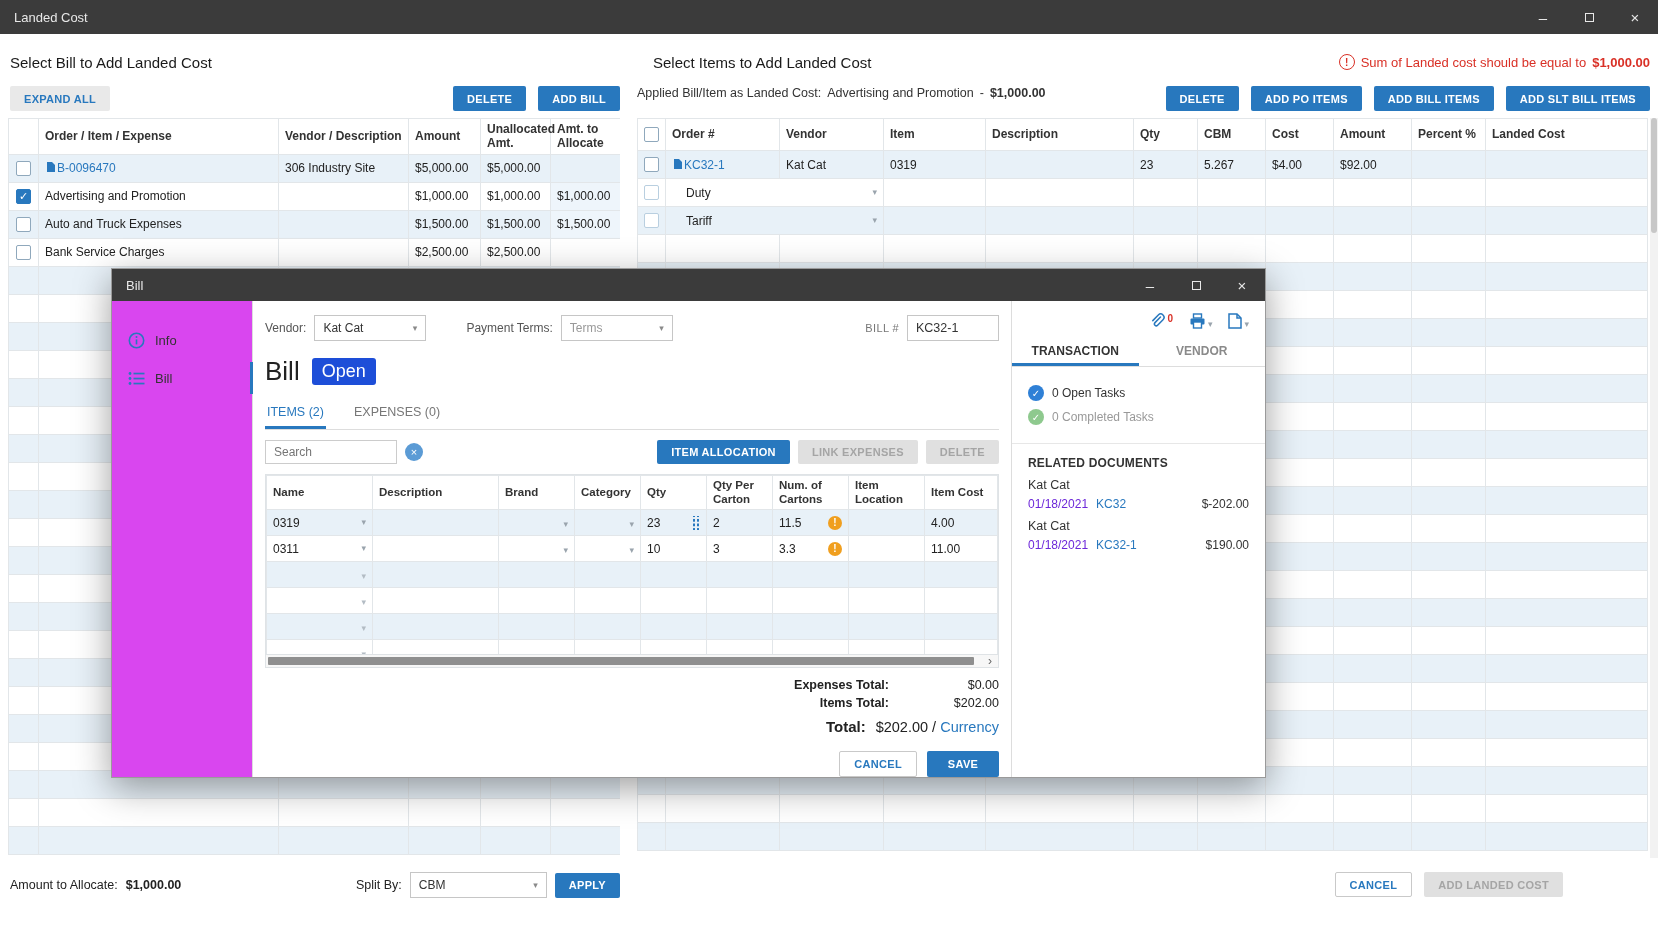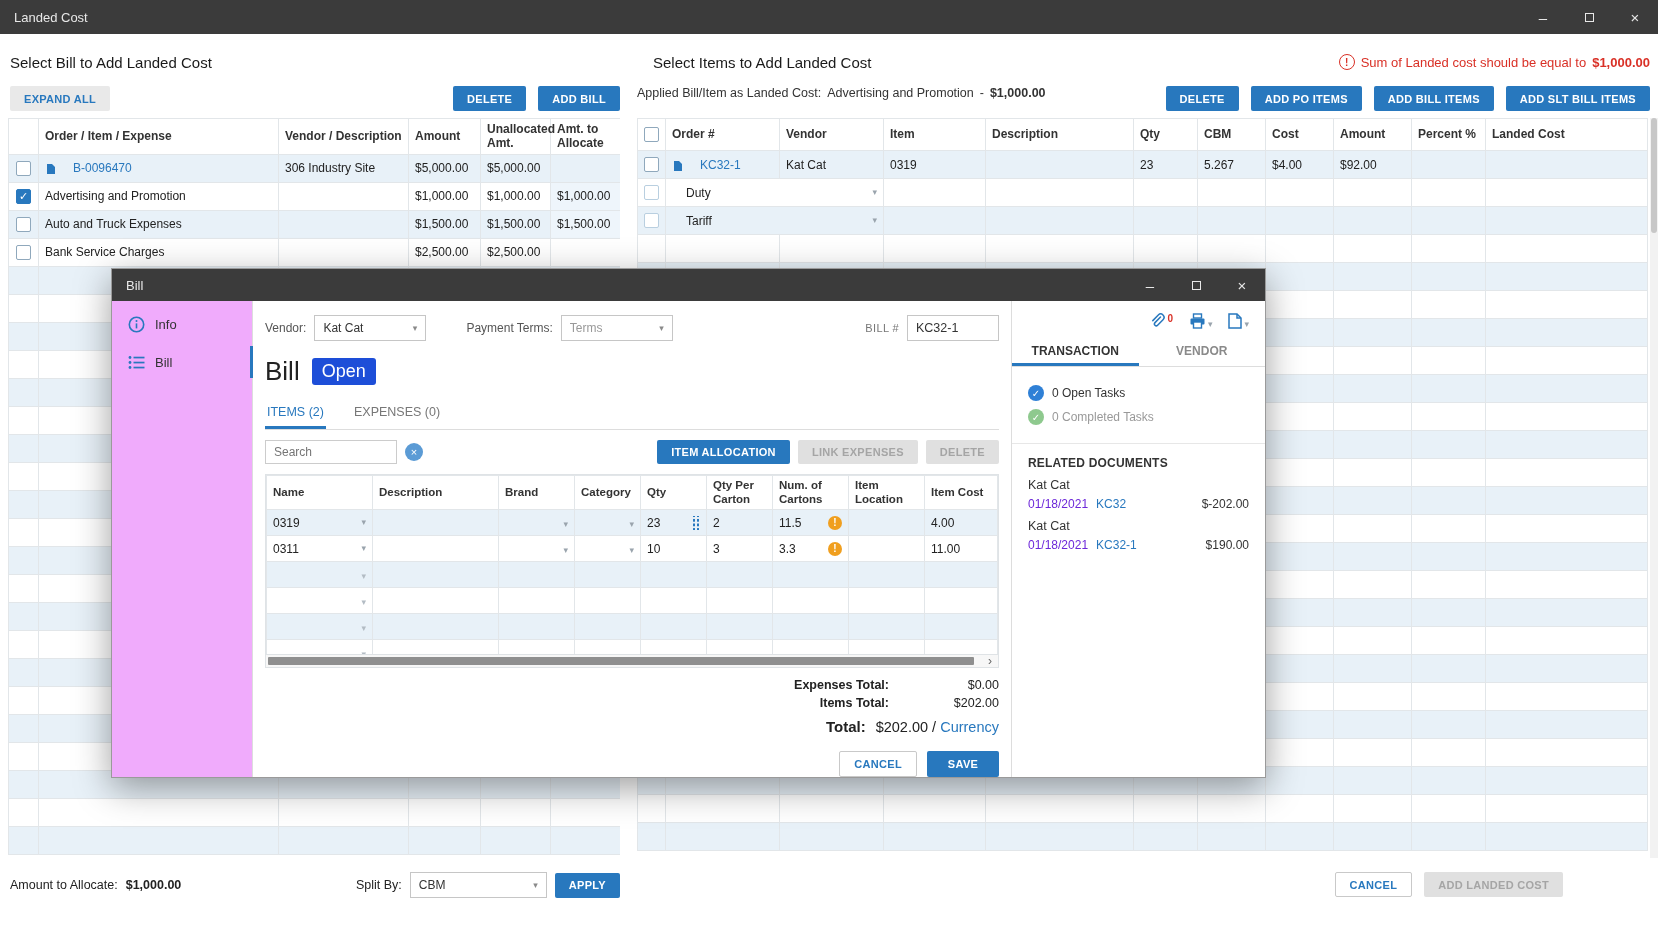--- a/index.html
+++ b/index.html
@@ -26,21 +26,21 @@
   .grid th{font-weight:700;color:#333;text-align:left;padding:3px 6px;border:1px solid #e2e6e9;background:#fff;vertical-align:middle;line-height:1.2;white-space:normal;height:32px}
   .grid td{padding:2px 6px;border:1px solid #e2e6e9;height:28px;vertical-align:middle;overflow:hidden;white-space:nowrap;color:#222}
   .grid tbody tr:nth-child(odd){background:#e8f1f8}
   .cb-cell{text-align:center}
   .checkbox{display:inline-block;width:15px;height:15px;border:1.5px solid #8fa8bc;border-radius:2px;background:#fff;vertical-align:middle}
   .checkbox.checked{background:#2878be;border-color:#2878be;color:#fff;display:inline-flex;align-items:center;justify-content:center;font-size:11px;line-height:1}
   .checkbox.light{border-color:#b9cfe0}
   .link{color:#2878be;cursor:pointer;text-decoration:none}
   .indent{padding-left:36px}
   .wrap{white-space:normal;line-height:1.2}
-  .name-flex{display:flex;align-items:flex-end;gap:16px;overflow:hidden}
+  .name-flex{display:flex;align-items:flex-start;gap:0;overflow:hidden}
   .caret{color:#9aa4ad;font-size:9px;line-height:1}
   .caret.dim{color:#b3bcc4;float:right;margin-top:4px}
   .caret-cell{text-align:right}
   .combo-cell{display:flex;align-items:center;justify-content:space-between;padding-left:14px}
   .editable{background:#eef5fb}
 
   
   .panel-left{position:absolute;top:34px;left:0;width:630px;bottom:0}
   .panel-title{position:absolute;top:20px;left:10px;font-size:15px;font-weight:400;color:#1a1a1a;white-space:nowrap}
   .controls-row{position:absolute;top:52px;left:10px;right:10px;display:flex;align-items:flex-start;gap:12px}
@@ -60,21 +60,21 @@
   .applied{display:flex;align-items:center;gap:6px;font-size:12.5px;color:#333;white-space:nowrap}
   .pr-table{position:absolute;top:84px;left:0;right:10px;bottom:90px;overflow:hidden}
   .vscroll{position:absolute;top:84px;right:0;width:8px;bottom:90px;background:#f2f2f2}
   .vscroll .thumb{position:absolute;top:0;left:1px;right:1px;height:115px;background:#c7c7c7;border-radius:3px}
   .pr-footer{position:absolute;right:95px;bottom:0;height:88px;padding-top:12px;display:flex;gap:12px}
 
   
   .modal{position:absolute;left:111px;top:268px;width:1155px;height:510px;background:#fff;border:1px solid #9a9a9a;box-shadow:0 10px 34px rgba(0,0,0,.38);display:flex;flex-direction:column;z-index:10}
   .modal .titlebar{height:32px;flex:0 0 32px}
   .modal-body{flex:1;display:flex;min-height:0}
-  .m-nav{width:141px;border-right:1px solid #ddd;background:#f0abfc;padding-top:4px}
+  .m-nav{width:141px;border-right:1px solid #ddd;background:#d946ef;padding-top:20px}
   .m-nav-item{height:38px;display:flex;align-items:center;gap:10px;padding-left:16px;font-size:13px;color:#333;cursor:pointer;position:relative}
   .m-nav-item.active::after{content:"";position:absolute;right:-1px;top:3px;bottom:3px;width:3px;background:#2878be}
   .m-main{flex:1;padding:14px 12px 0;display:flex;flex-direction:column;min-width:0}
   .m-form{display:flex;align-items:center;gap:8px;height:26px;font-size:12px;color:#555}
   .m-form .select{min-width:112px}
   .gap24{width:24px}
   .billno-label{margin-left:auto;color:#777;font-size:11px;letter-spacing:.4px}
   .text-input{height:26px;border:1px solid #c6c6c6;padding:0 8px;font-family:inherit;font-size:12.5px;color:#333;width:92px}
   .m-heading{margin-top:14px;display:flex;align-items:center;gap:12px;height:34px}
   .m-heading .h-title{font-size:26px;color:#222;font-weight:400}

